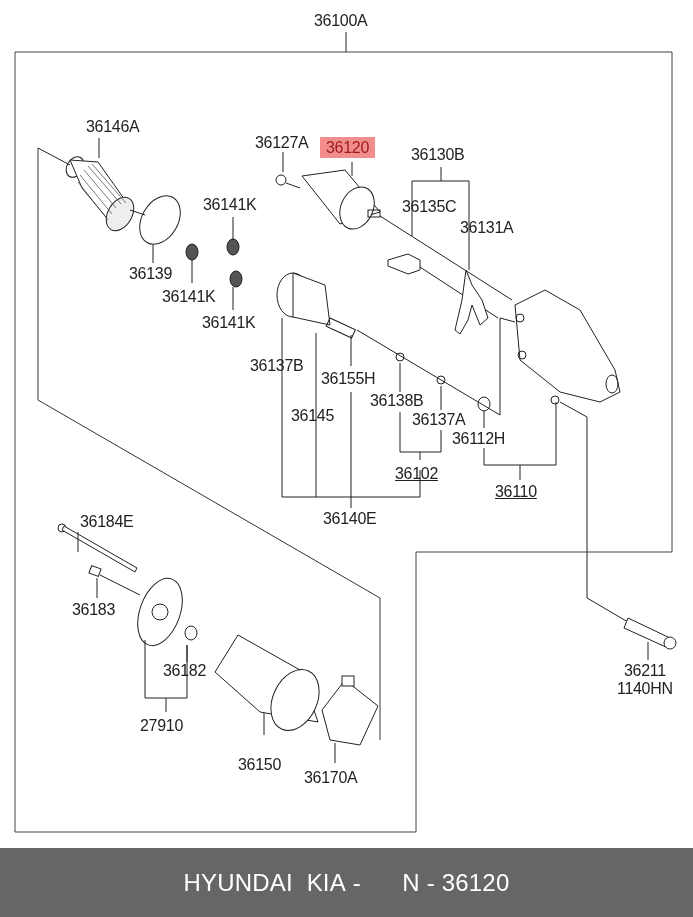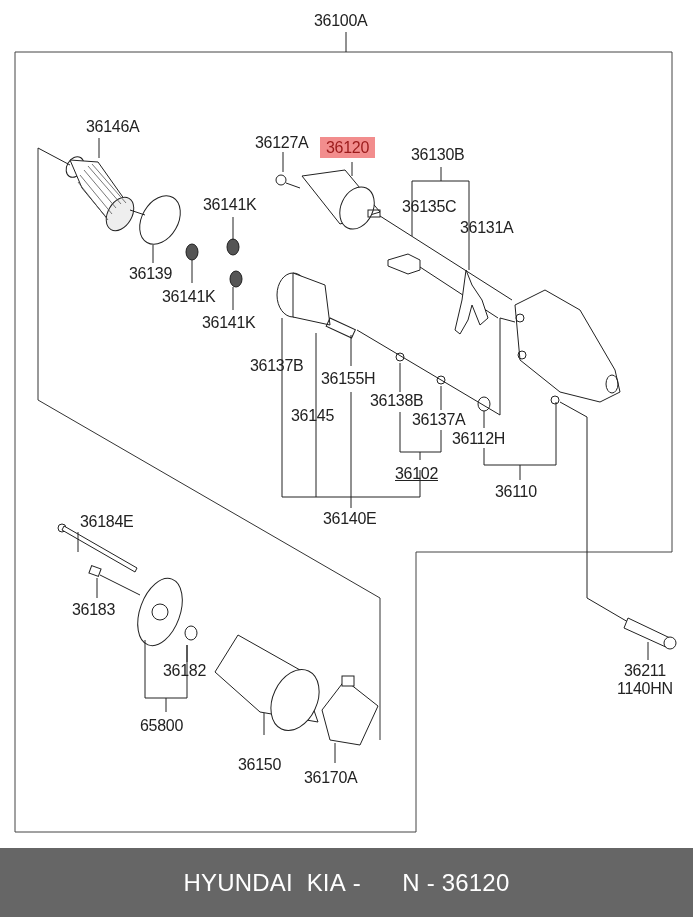--- a/index.html
+++ b/index.html
@@ -154,28 +154,28 @@
   <div class="lbl" style="left:129px;top:265px;">36139</div>
   <div class="lbl" style="left:162px;top:288px;">36141K</div>
   <div class="lbl" style="left:202px;top:314px;">36141K</div>
   <div class="lbl" style="left:250px;top:357px;">36137B</div>
   <div class="lbl" style="left:321px;top:370px;">36155H</div>
   <div class="lbl" style="left:370px;top:392px;">36138B</div>
   <div class="lbl" style="left:291px;top:407px;">36145</div>
   <div class="lbl" style="left:412px;top:411px;">36137A</div>
   <div class="lbl" style="left:452px;top:430px;">36112H</div>
   <div class="lbl" style="left:395px;top:465px;text-decoration:underline;">36102</div>
-  <div class="lbl" style="left:495px;top:483px;">36110</div>
+  <div class="lbl" style="left:495px;top:483px;text-decoration:underline;">36110</div>
   <div class="lbl" style="left:323px;top:510px;">36140E</div>
   <div class="lbl" style="left:80px;top:513px;">36184E</div>
   <div class="lbl" style="left:72px;top:601px;">36183</div>
   <div class="lbl" style="left:163px;top:662px;">36182</div>
   <div class="lbl" style="left:624px;top:662px;">36211</div>
   <div class="lbl" style="left:617px;top:680px;">1140HN</div>
-  <div class="lbl" style="left:140px;top:717px;">65800</div>
+  <div class="lbl" style="left:140px;top:717px;">27910</div>
   <div class="lbl" style="left:238px;top:736px;margin-top:20px;">36150</div>
   <div class="lbl" style="left:304px;top:769px;">36170A</div>
 </div>
 
 <div id="footer">
   <span>HYUNDAI  KIA</span>
     <span> - </span>
     <span>     </span>
     <span>N</span>
     <span> - </span>

